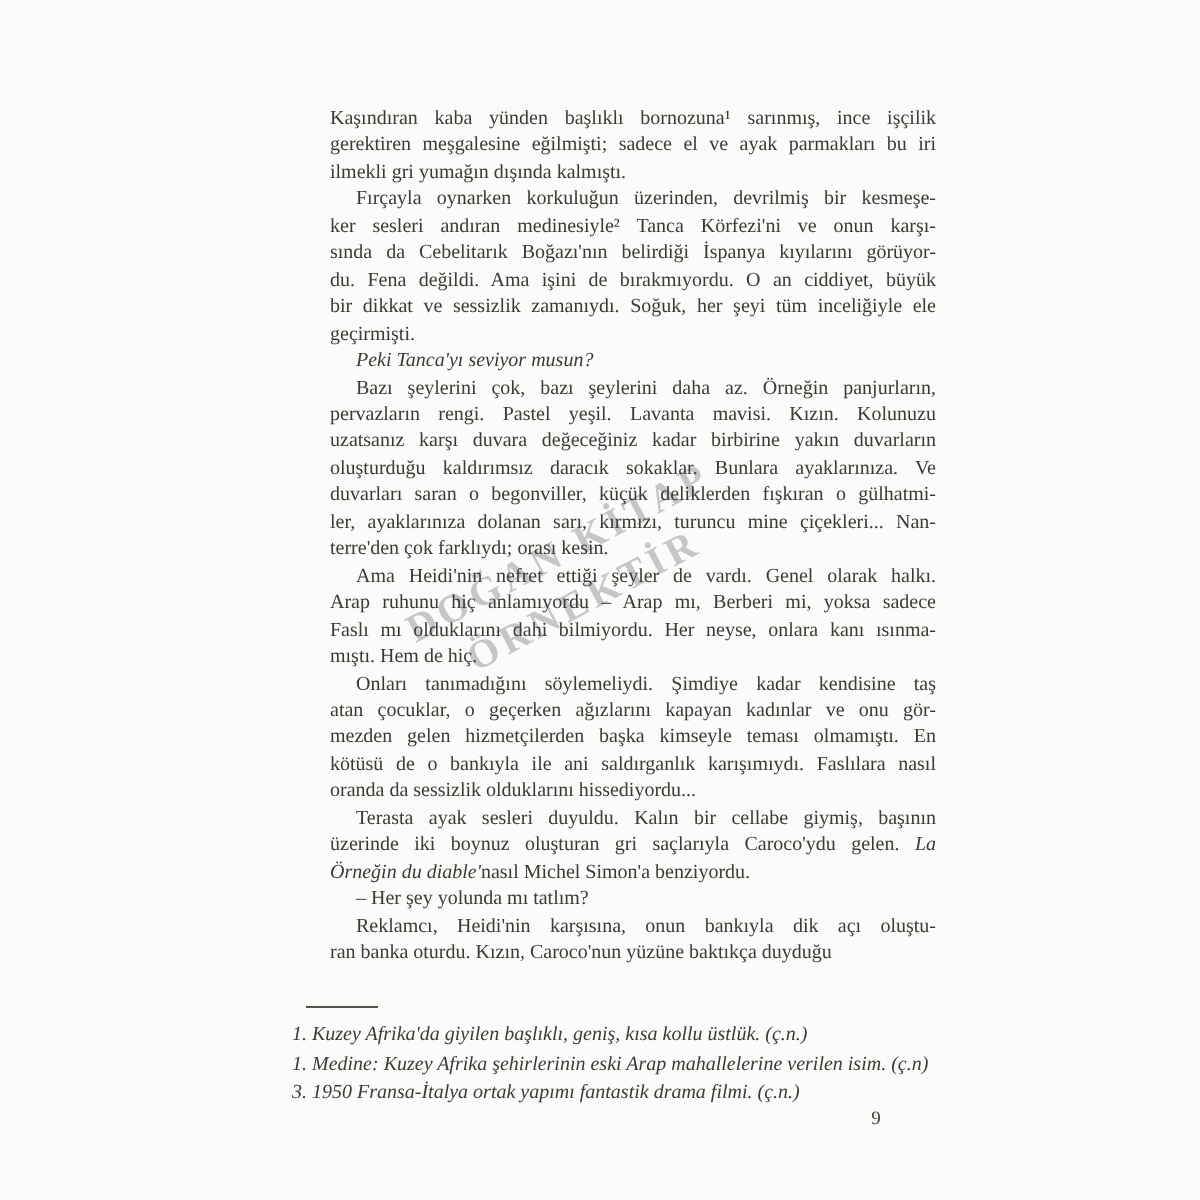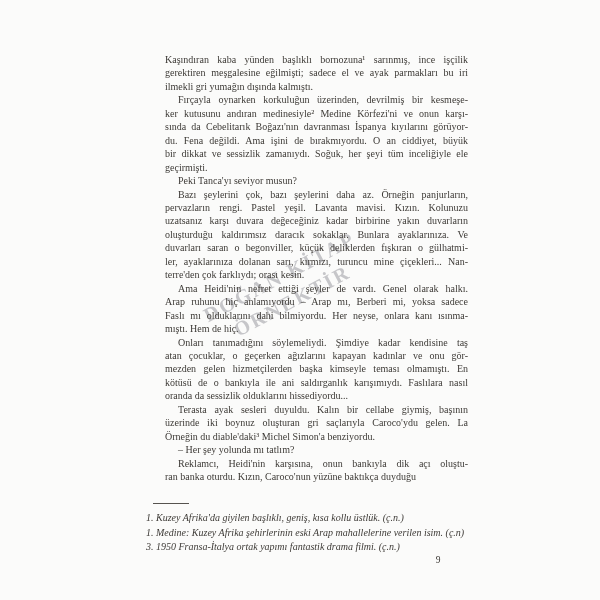--- a/index.html
+++ b/index.html
@@ -34,21 +34,21 @@
     left: 155px; top: 53px; width: 303px;
     font-size: 10px;
     line-height: 13.45px;
     color: #3d3a36;
     z-index: 2;
     margin-left: 10px;
   }
   .ln { text-align: justify; min-height: 13.45px; }
   .ln.j { text-align-last: justify; }
   .ln.ind { text-indent: 13px; }
-  .it { }
+  .it { font-style: italic; }
   
   .fn-divider {
     position: absolute;
     left: 153px; top: 503px;
     width: 36px; height: 1px;
     background: #56534f;
     z-index: 2;
   }
   .footnotes {
     position: absolute;
@@ -78,22 +78,22 @@
   <div class="watermark">
     <div>DOĞAN KİTAP</div>
     <div>ÖRNEKTİR</div>
   </div>
 
   <div class="text-block" id="body-text">
       <div class="ln j"><span>Kaşındıran kaba yünden başlıklı bornozuna¹ sarınmış, ince işçilik</span></div>
       <div class="ln j"><span>gerektiren meşgalesine eğilmişti; sadece el ve ayak parmakları bu iri</span></div>
       <div class="ln"><span>ilmekli gri yumağın dışında kalmıştı.</span></div>
       <div class="ln j ind"><span>Fırçayla oynarken korkuluğun üzerinden, devrilmiş bir kesmeşe-</span></div>
-      <div class="ln j"><span>ker kutusunu andıran medinesiyle² Medine Körfezi'ni ve onun karşı-</span></div>
-      <div class="ln j"><span>sında da Cebelitarık Boğazı'nın davranması İspanya kıyılarını görüyor-</span></div>
+      <div class="ln j"><span>ker sesleri andıran medinesiyle² Tanca Körfezi'ni ve onun karşı-</span></div>
+      <div class="ln j"><span>sında da Cebelitarık Boğazı'nın belirdiği İspanya kıyılarını görüyor-</span></div>
       <div class="ln j"><span>du. Fena değildi. Ama işini de bırakmıyordu. O an ciddiyet, büyük</span></div>
       <div class="ln j"><span>bir dikkat ve sessizlik zamanıydı. Soğuk, her şeyi tüm inceliğiyle ele</span></div>
       <div class="ln"><span>geçirmişti.</span></div>
       <div class="ln ind it"><span>Peki Tanca'yı seviyor musun?</span></div>
       <div class="ln j ind"><span>Bazı şeylerini çok, bazı şeylerini daha az. Örneğin panjurların,</span></div>
       <div class="ln j"><span>pervazların rengi. Pastel yeşil. Lavanta mavisi. Kızın. Kolunuzu</span></div>
       <div class="ln j"><span>uzatsanız karşı duvara değeceğiniz kadar birbirine yakın duvarların</span></div>
       <div class="ln j"><span>oluşturduğu kaldırımsız daracık sokaklar. Bunlara ayaklarınıza. Ve</span></div>
       <div class="ln j"><span>duvarları saran o begonviller, küçük deliklerden fışkıran o gülhatmi-</span></div>
       <div class="ln j"><span>ler, ayaklarınıza dolanan sarı, kırmızı, turuncu mine çiçekleri... Nan-</span></div>
@@ -102,21 +102,21 @@
       <div class="ln j"><span>Arap ruhunu hiç anlamıyordu – Arap mı, Berberi mi, yoksa sadece</span></div>
       <div class="ln j"><span>Faslı mı olduklarını dahi bilmiyordu. Her neyse, onlara kanı ısınma-</span></div>
       <div class="ln"><span>mıştı. Hem de hiç.</span></div>
       <div class="ln j ind"><span>Onları tanımadığını söylemeliydi. Şimdiye kadar kendisine taş</span></div>
       <div class="ln j"><span>atan çocuklar, o geçerken ağızlarını kapayan kadınlar ve onu gör-</span></div>
       <div class="ln j"><span>mezden gelen hizmetçilerden başka kimseyle teması olmamıştı. En</span></div>
       <div class="ln j"><span>kötüsü de o bankıyla ile ani saldırganlık karışımıydı. Faslılara nasıl</span></div>
       <div class="ln"><span>oranda da sessizlik olduklarını hissediyordu...</span></div>
       <div class="ln j ind"><span>Terasta ayak sesleri duyuldu. Kalın bir cellabe giymiş, başının</span></div>
       <div class="ln j"><span>üzerinde iki boynuz oluşturan gri saçlarıyla Caroco'ydu gelen. </span><span class="it">La</span></div>
-      <div class="ln"><span class="it">Örneğin du diable'</span><span>daki³ Michel Simon'a benziyordu.</span></div>
+      <div class="ln"><span class="it">Örneğin du diable'</span><span>nasıl Michel Simon'a benziyordu.</span></div>
       <div class="ln ind"><span>– Her şey yolunda mı tatlım?</span></div>
       <div class="ln j ind"><span>Reklamcı, Heidi'nin karşısına, onun bankıyla dik açı oluştu-</span></div>
       <div class="ln"><span>ran banka oturdu. Kızın, Caroco'nun yüzüne baktıkça duyduğu</span></div>
     </div>
 
   <div class="fn-divider"></div>
 
   <div class="footnotes" id="footnotes">
       <div>1. Kuzey Afrika'da giyilen başlıklı, geniş, kısa kollu üstlük. (ç.n.)</div>
       <div>1. Medine: Kuzey Afrika şehirlerinin eski Arap mahallelerine verilen isim. (ç.n)</div>

